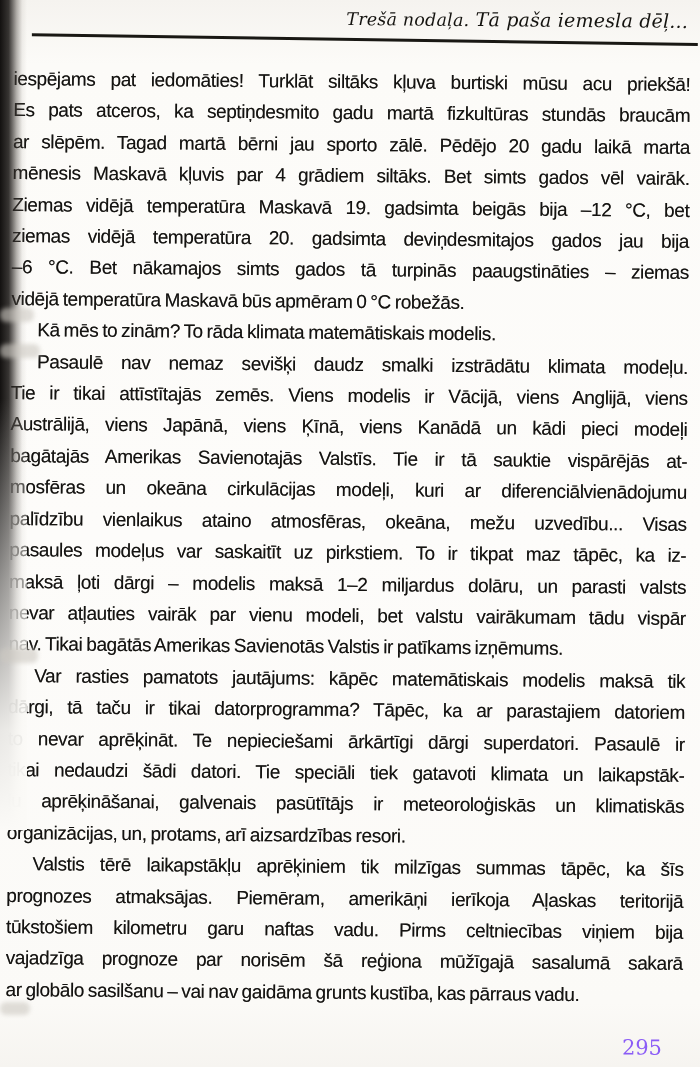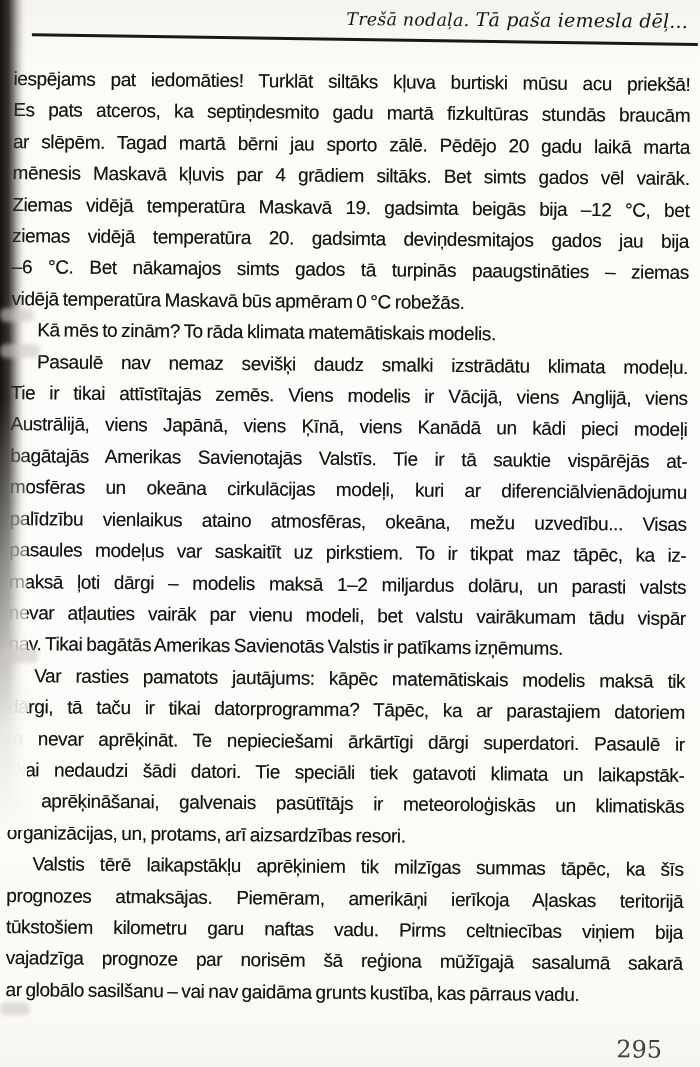--- a/index.html
+++ b/index.html
@@ -45,22 +45,22 @@
     word-spacing: -1px;
     color: #141311;
     text-shadow: 0 0 0.5px rgba(25,23,20,0.55);
   }
   .line { text-align: justify; text-align-last: justify; }
   .line.last { text-align-last: left; }
   .line.indent { text-indent: 26px; }
   .pagenum {
     position: absolute; top: 1033px; right: 33px;
     font-family: "DejaVu Serif", serif;
-    font-size: 24px;
-    color: #404040;
+    font-size: 21px;
+    color: #8b5cf6;
   }
   
   .binding {
     position: absolute; left: 0; top: 0; width: 27px; height: 830px;
     background: linear-gradient(to right,
       rgba(14,12,11,0.98) 0%,
       rgba(28,25,23,0.88) 32%,
       rgba(80,74,68,0.42) 62%,
       rgba(140,134,126,0.12) 82%,
       rgba(160,154,146,0) 100%);

